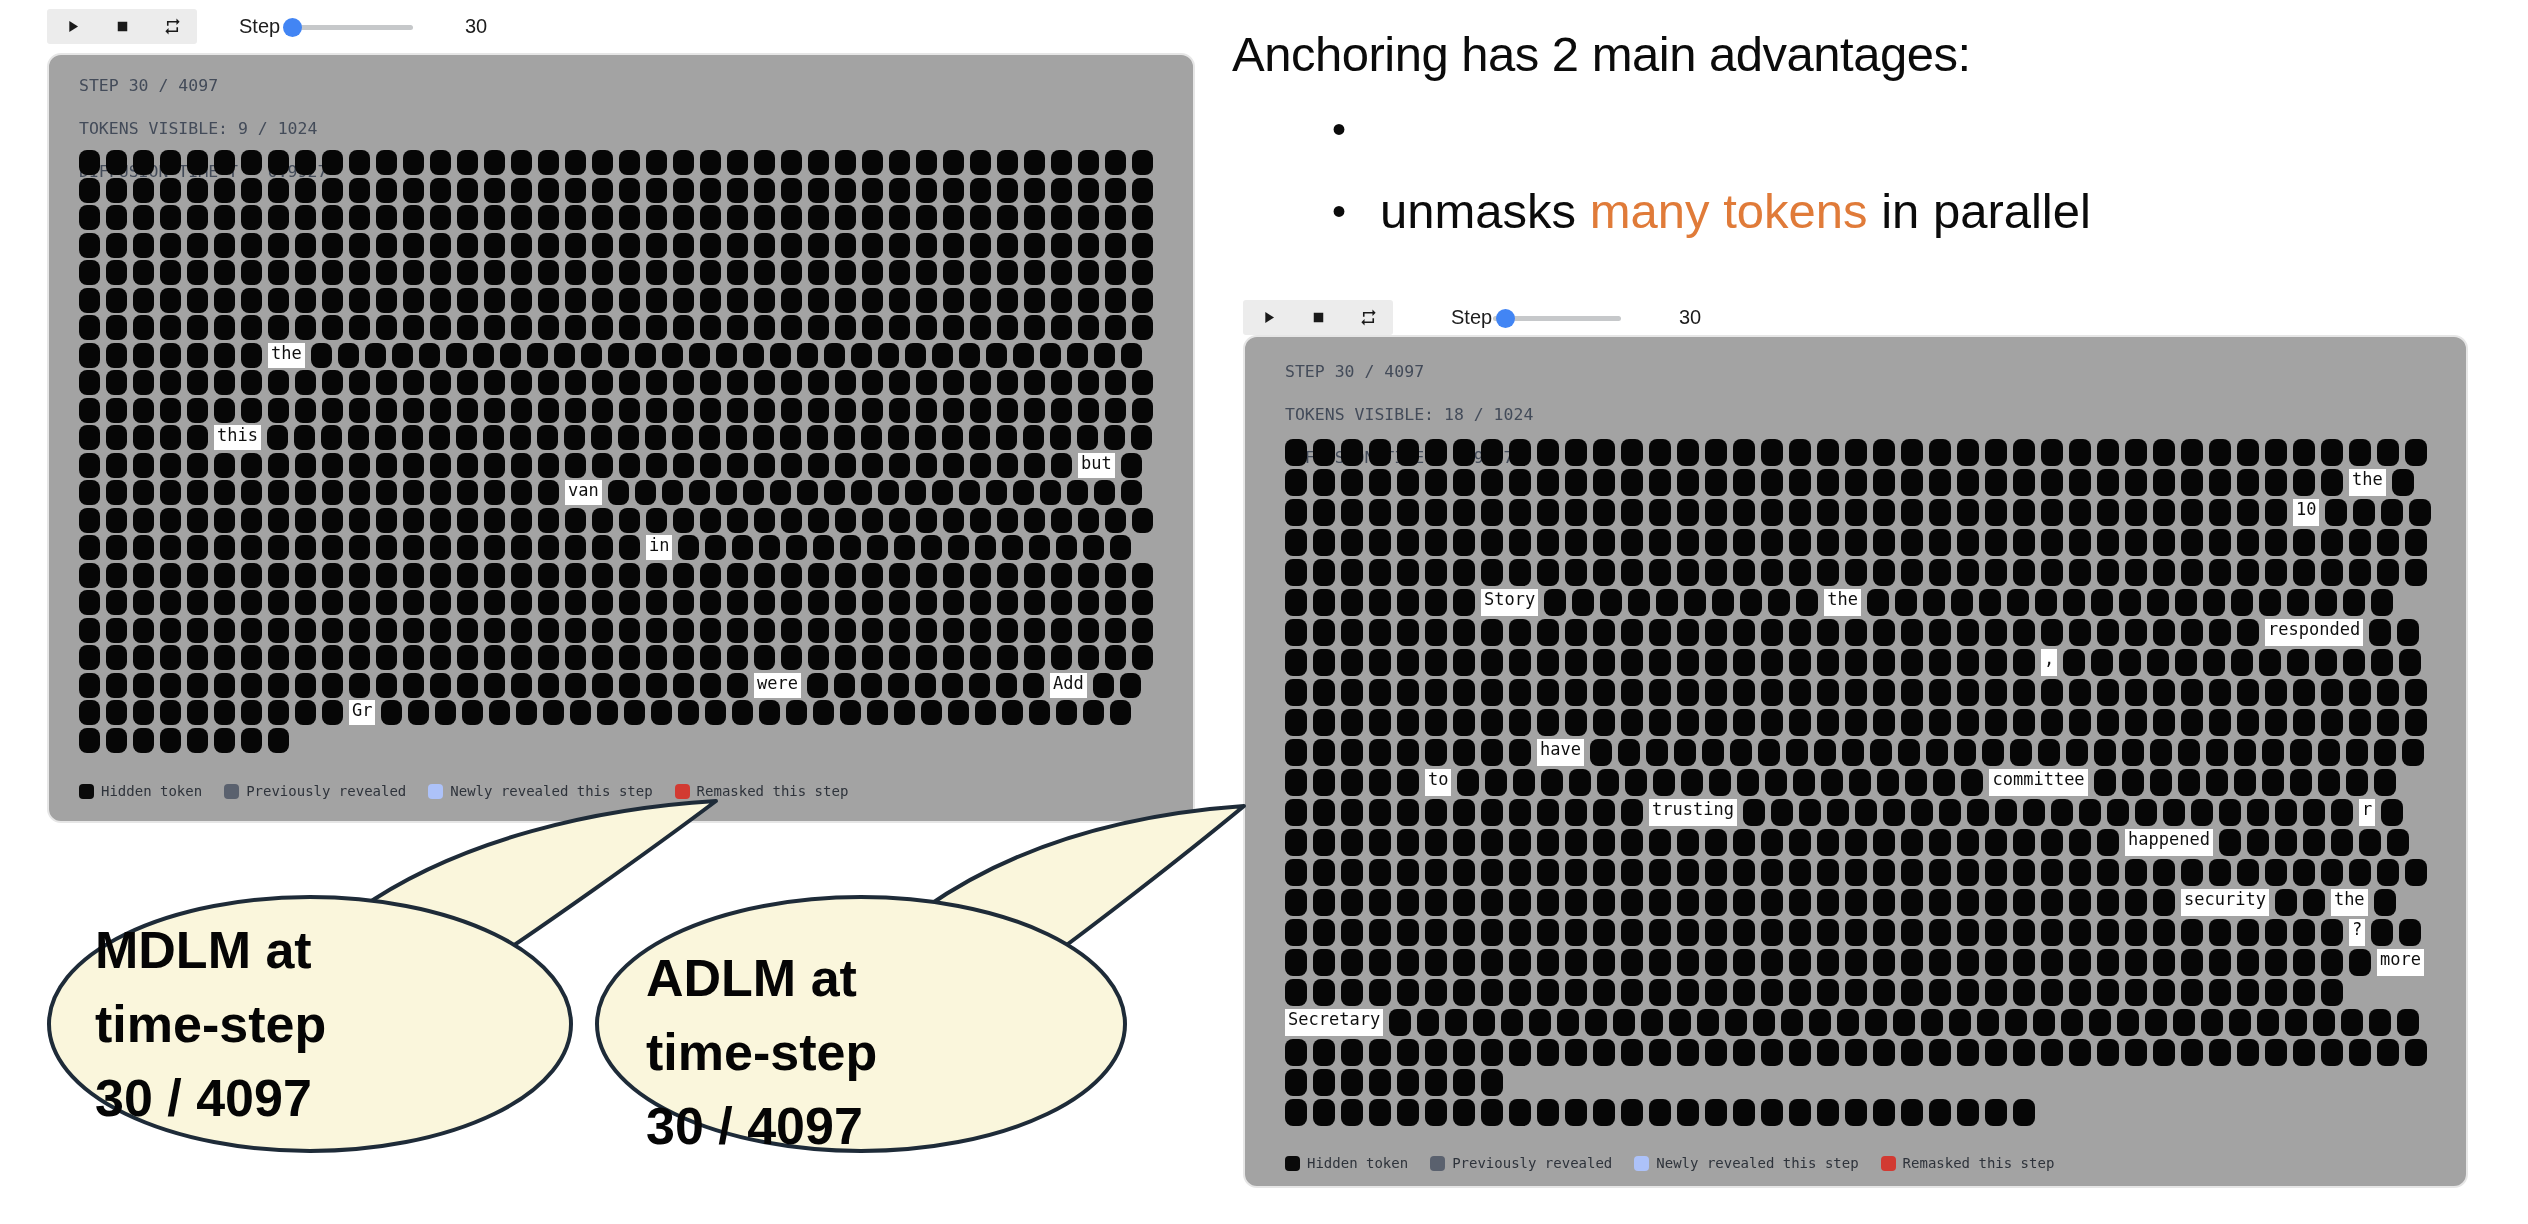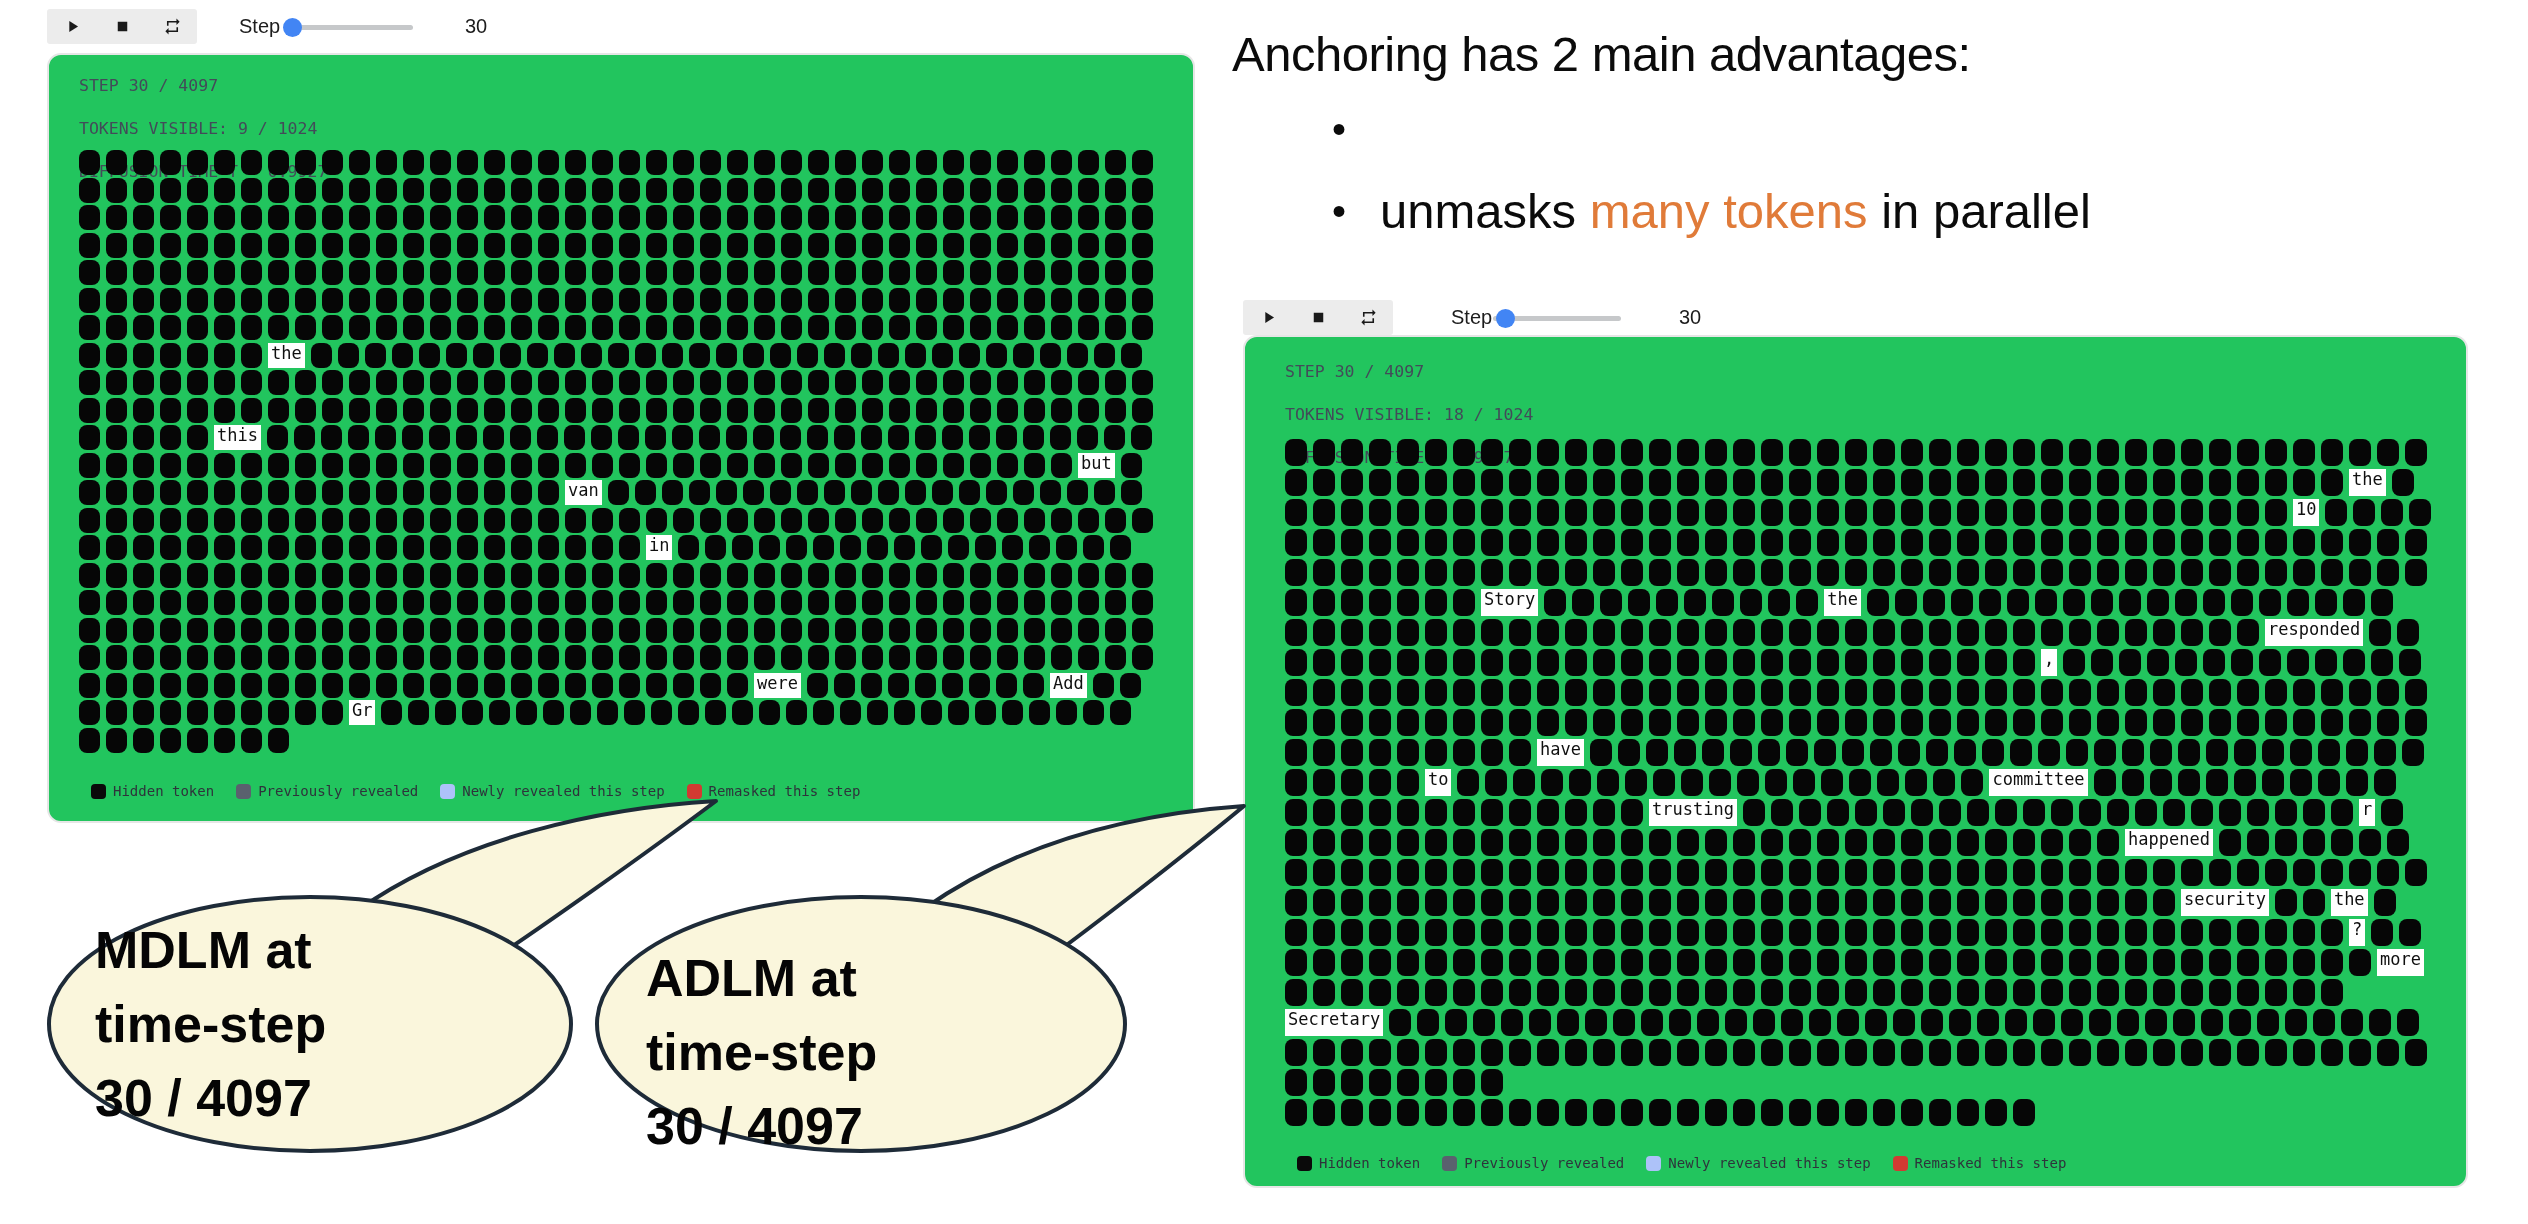--- a/index.html
+++ b/index.html
@@ -18,42 +18,42 @@
   .btnbar{position:absolute;left:0;top:0;width:150px;height:35px;background:#ececec;border-radius:3px;
           display:flex;align-items:center;justify-content:space-around;}
   .cbtn{width:22px;height:22px;display:flex;align-items:center;justify-content:center;cursor:pointer;}
   .cbtn svg{width:19px;height:19px;fill:#1a1a1a;}
   .steplabel{position:absolute;top:6px;font-size:20px;color:#1d1d1d;}
   .slider{position:absolute;top:16px;width:128px;height:5px;background:#c6c8ca;border-radius:3px;}
   .thumb{position:absolute;top:-7px;left:-2px;width:19px;height:19px;border-radius:50%;background:#4285F4;}
   .stepvalue{position:absolute;top:6px;font-size:20px;color:#1d1d1d;margin-left:17px;}
 
   
-  .panel{position:absolute;background:#22c55e;border:2px solid #e6e6e6;border-radius:14px;box-sizing:border-box;}
+  .panel{position:absolute;background:#a3a3a3;border:2px solid #e6e6e6;border-radius:14px;box-sizing:border-box;}
   #panel-mdlm{left:47px;top:53px;width:1148px;height:770px;}
   #panel-adlm{left:1243px;top:335px;width:1225px;height:853px;}
   .hdr{position:absolute;font-family:"DejaVu Sans Mono",monospace;font-size:16.5px;line-height:21.5px;
        color:#434b59;white-space:pre;}
   #panel-mdlm .hdr{left:30px;top:20px;}
   #panel-adlm .hdr{left:40px;top:24px;}
   .grid{position:absolute;overflow:hidden;}
   #panel-mdlm .grid{left:30px;top:95px;width:1090px;height:612px;}
   #panel-adlm .grid{left:40px;top:102px;width:1150px;height:694px;}
   .trow{display:flex;}
   #panel-mdlm .trow{height:25px;margin-bottom:2.5px;}
   #panel-adlm .trow{height:26.5px;margin-bottom:3.5px;}
   .tok{flex:none;background:#060606;border-radius:8px;}
   #panel-mdlm .tok{width:21px;height:25px;margin-right:6px;}
   #panel-adlm .tok{width:22px;height:26.5px;margin-right:6px;}
   .word{flex:none;font-family:"DejaVu Sans Mono",monospace;font-size:17px;color:#101010;
         background:#fff;padding:0 3px;margin-right:6px;white-space:pre;}
 
   
   .legend{position:absolute;display:flex;align-items:center;gap:22px;
-          font-family:"DejaVu Sans Mono",monospace;font-size:14px;color:#2e333b;margin-left:12px;}
+          font-family:"DejaVu Sans Mono",monospace;font-size:14px;color:#2e333b;}
   #panel-mdlm .legend{left:30px;top:728px;}
   #panel-adlm .legend{left:40px;top:818px;}
   .litem{display:flex;align-items:center;gap:7px;}
   .lsq{width:15px;height:15px;border-radius:4px;flex:none;}
 
   
   .bubble-svg{position:absolute;width:700px;height:400px;}
   #bubble-mdlm-svg{left:40px;top:778px;}
   #bubble-adlm-svg{left:585px;top:778px;}
   .bubble-text{position:absolute;width:430px;text-align:left;font-weight:bold;

